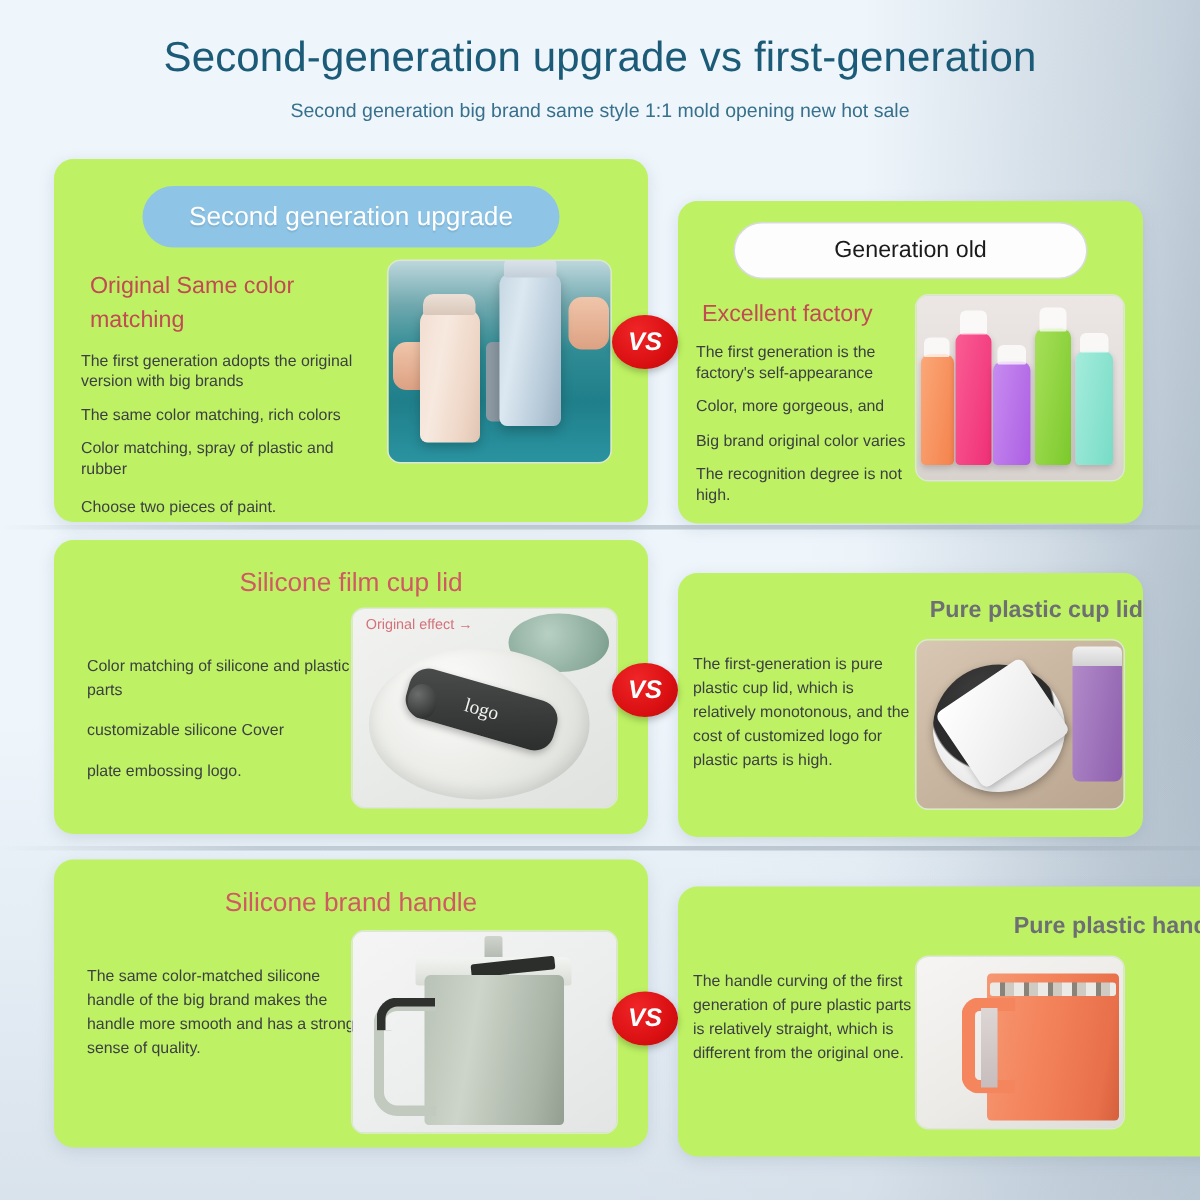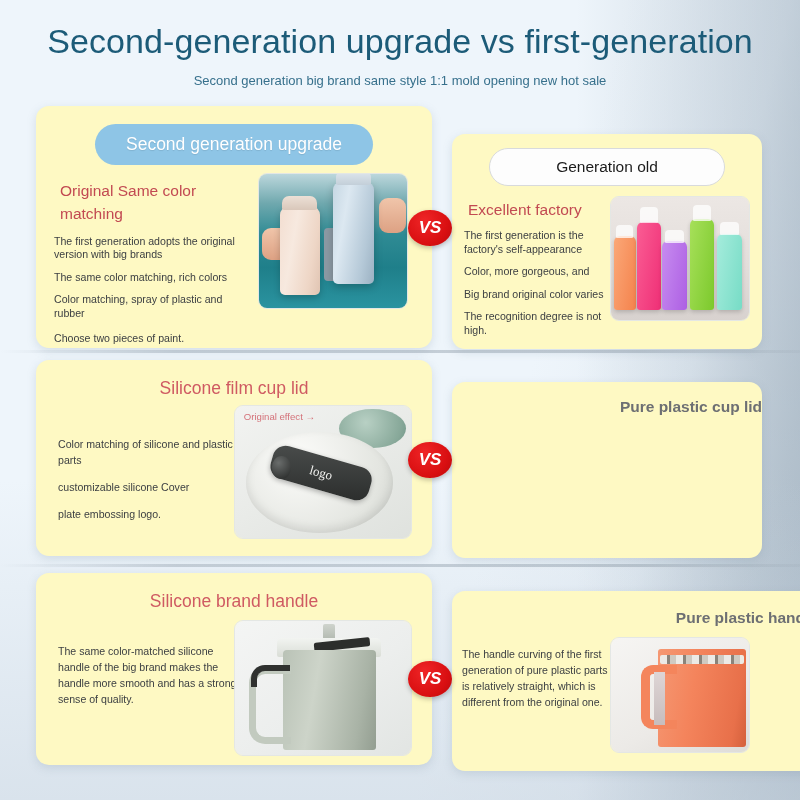--- a/index.html
+++ b/index.html
@@ -18,37 +18,37 @@
   .bg-shade {
     position: absolute; inset: 0;
     background:
       linear-gradient(to bottom, rgba(255,255,255,0) 60%, rgba(200,212,224,0.55) 100%),
       linear-gradient(to right, rgba(255,255,255,0) 72%, rgba(150,168,184,0.45) 100%);
     pointer-events: none;
   }
 
   .header { position: absolute; top: 22px; left: 0; width: 100%; text-align: center; }
   .title {
-    font-size: 34px; color: #1c5b78; letter-spacing: .1px;
+    font-size: 28px; color: #1c5b78; letter-spacing: .1px;
     font-weight: 400;
   }
   .subtitle {
     margin-top: 12px; font-size: 13px; color: #37708c; font-weight: 400;
   }
 
   .rows { position: absolute; top: 104px; left: 0; width: 800px; }
 
   .row { position: relative; width: 800px; }
   .row1 { height: 250px; }
   .row2 { height: 215px; }
   .row3 { height: 215px; }
 
   .card {
     position: absolute;
-    background: #fef9c3;
+    background: #bef264;
     border-radius: 13px;
     box-shadow: 0 3px 10px rgba(120,140,160,0.22);
     overflow: hidden;
   }
   .card-left  { left: 36px; }
   .card-right { left: 452px; }
 
   
   .r1 .card-left  { top: 2px;  width: 396px; height: 242px; }
   .r1 .card-right { top: 30px; width: 310px; height: 215px; }
@@ -387,20 +387,33 @@
             <div class="lid-bar">logo</div>
             <div class="lid-knob"></div>
           </div>
         </div>
       </div>
     </div>
 
     <div class="card card-right">
       <div class="head-gray" style="margin-top:16px;">Pure plastic cup lid</div>
 
+      <div style="position:relative;margin-top:12px;height:120px;">
+        <div style="position:absolute;left:10px;top:8px;width:148px;" class="body-text">
+          <p>The first-generation is pure plastic cup lid, which is relatively monotonous, and the cost of customized logo for plastic parts is high.</p>
+        </div>
+
+        <div class="photo" style="position:absolute;left:158px;top:-2px;width:140px;height:114px;">
+          <div class="ph-plid">
+            <div class="plid-ring"></div>
+            <div class="plid-tab"></div>
+            <div class="plid-purple"></div>
+          </div>
+        </div>
+      </div>
     </div>
 
     <div class="vs" style="left:408px;top:88px;">VS</div>
 
     <div class="divider" style="top:210px;"></div>
   </div>
 
   <div class="row row3 r3">
 
     <div class="card card-left">

